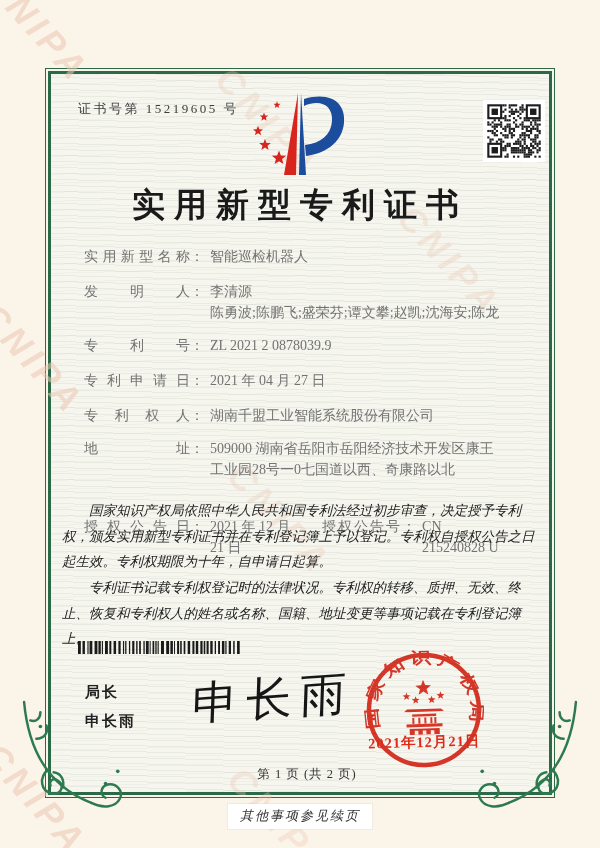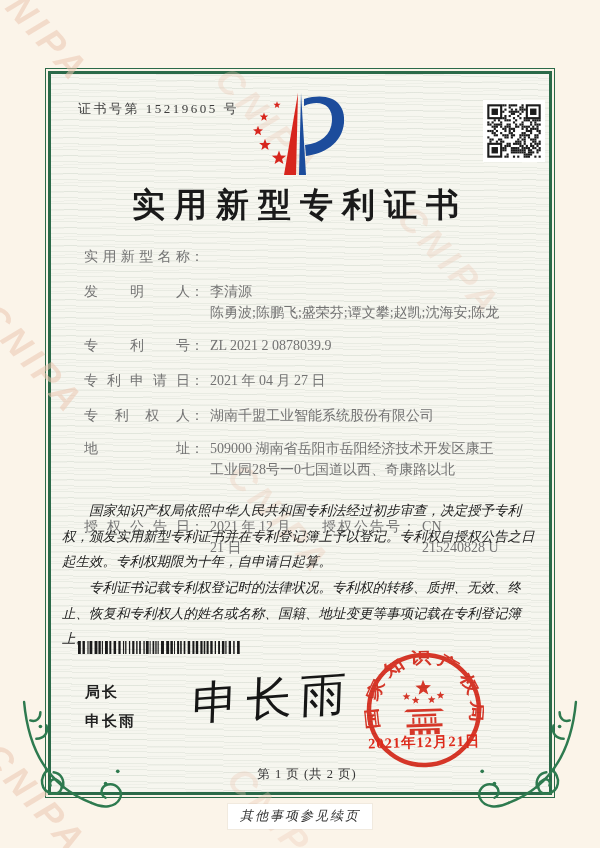--- a/index.html
+++ b/index.html
@@ -407,20 +407,21 @@
         <rect x="4" y="22" width="3" height="3" fill="#1c1c1c"></rect>
       </svg>
   </div>
 
   <div class="title">实用新型专利证书</div>
 
   <div class="fields">
     <div class="field-row mb14">
       <span class="f-label">实用新型名称</span>
       <span class="f-colon">：</span>
+      <span class="f-value">智能巡检机器人</span>
     </div>
     <div class="field-row mb12">
       <span class="f-label">发明人</span>
       <span class="f-colon">：</span>
       <span class="f-value">
         <span style="display:block">李清源</span>
         <span style="display:block">陈勇波;陈鹏飞;盛荣芬;谭文攀;赵凯;沈海安;陈龙</span>
       </span>
     </div>
     <div class="field-row mb14">

